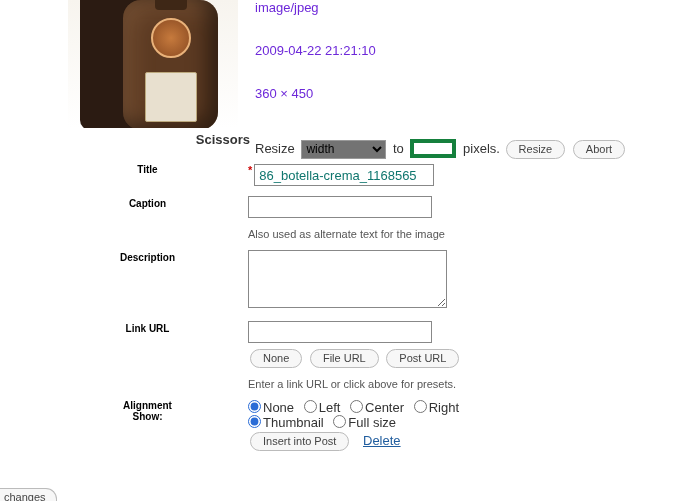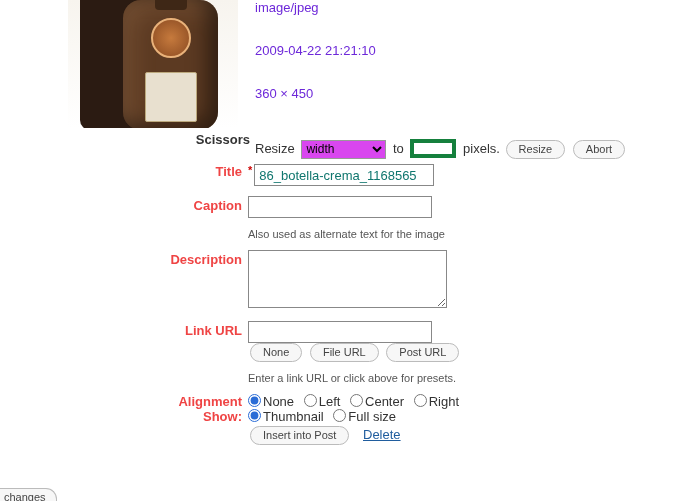--- a/index.html
+++ b/index.html
@@ -108,21 +108,21 @@
     left:255px;
     top:139px;
     width:430px;
     color:#333;
     white-space:nowrap;
   }
   .resize-row select{
     font-size:12px;
     height:19px;
     border:1px solid #999;
-    background:#d946ef;
+    background:#737373;
     width:85px;
     margin:0 3px;
   }
   .resize-row input.num{
     width:34px;
     height:19px;
     font-size:13px;
     text-align:center;
     border:4px solid #15803d;
     margin:0 3px;
@@ -136,27 +136,27 @@
     padding:2px 12px 3px;
     font-size:11px;
     color:#444;
     margin:0 2px;
     cursor:pointer;
     font-family:inherit;
   }
 
   table.form { border-collapse: collapse; width: 100%; }
   table.form th {
-    text-align: right;
+    text-align: center;
     vertical-align: top;
     font-weight: bold;
-    color: #ef4444;
+    color: #000000;
     width: 195px;
     padding: 6px 6px 6px 0;
-    font-size:13px;
+    font-size:10px;
   }
   table.form td {
     vertical-align: top;
     padding: 4px 0 6px 0;
     font-size:13px;
   }
   .req {
     color: #c00;
     font-weight: bold;
     padding-right: 2px;
@@ -266,21 +266,21 @@
       <tr>
         <th>Description</th>
         <td>
           <textarea class="text" style=""></textarea>
         </td>
       </tr>
       <tr>
         <th>Link URL</th>
         <td>
           <input class="text" value="" style="">
-          <div style="margin-top:0">
+          <div style="margin-top:6px">
             <button class="pill">None</button>
             <button class="pill">File URL</button>
             <button class="pill">Post URL</button>
           </div>
           <div class="help">Enter a link URL or click above for presets.</div>
         </td>
       </tr>
       <tr>
         <th style="padding-top:4px;padding-bottom:0">
           <div>Alignment</div>

